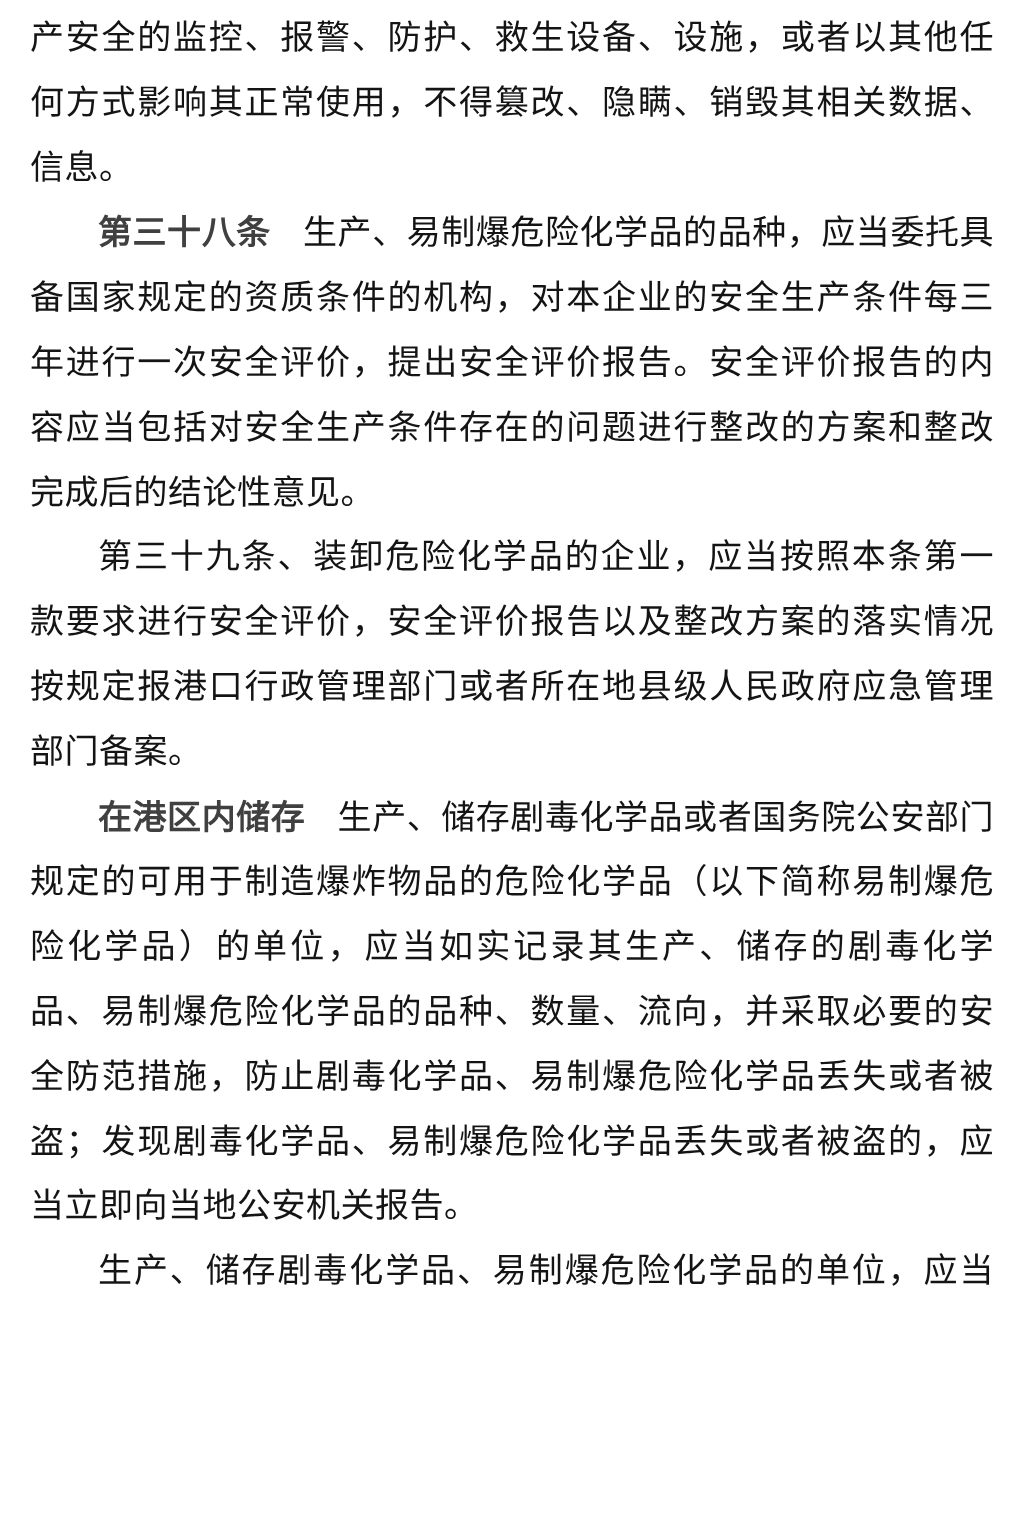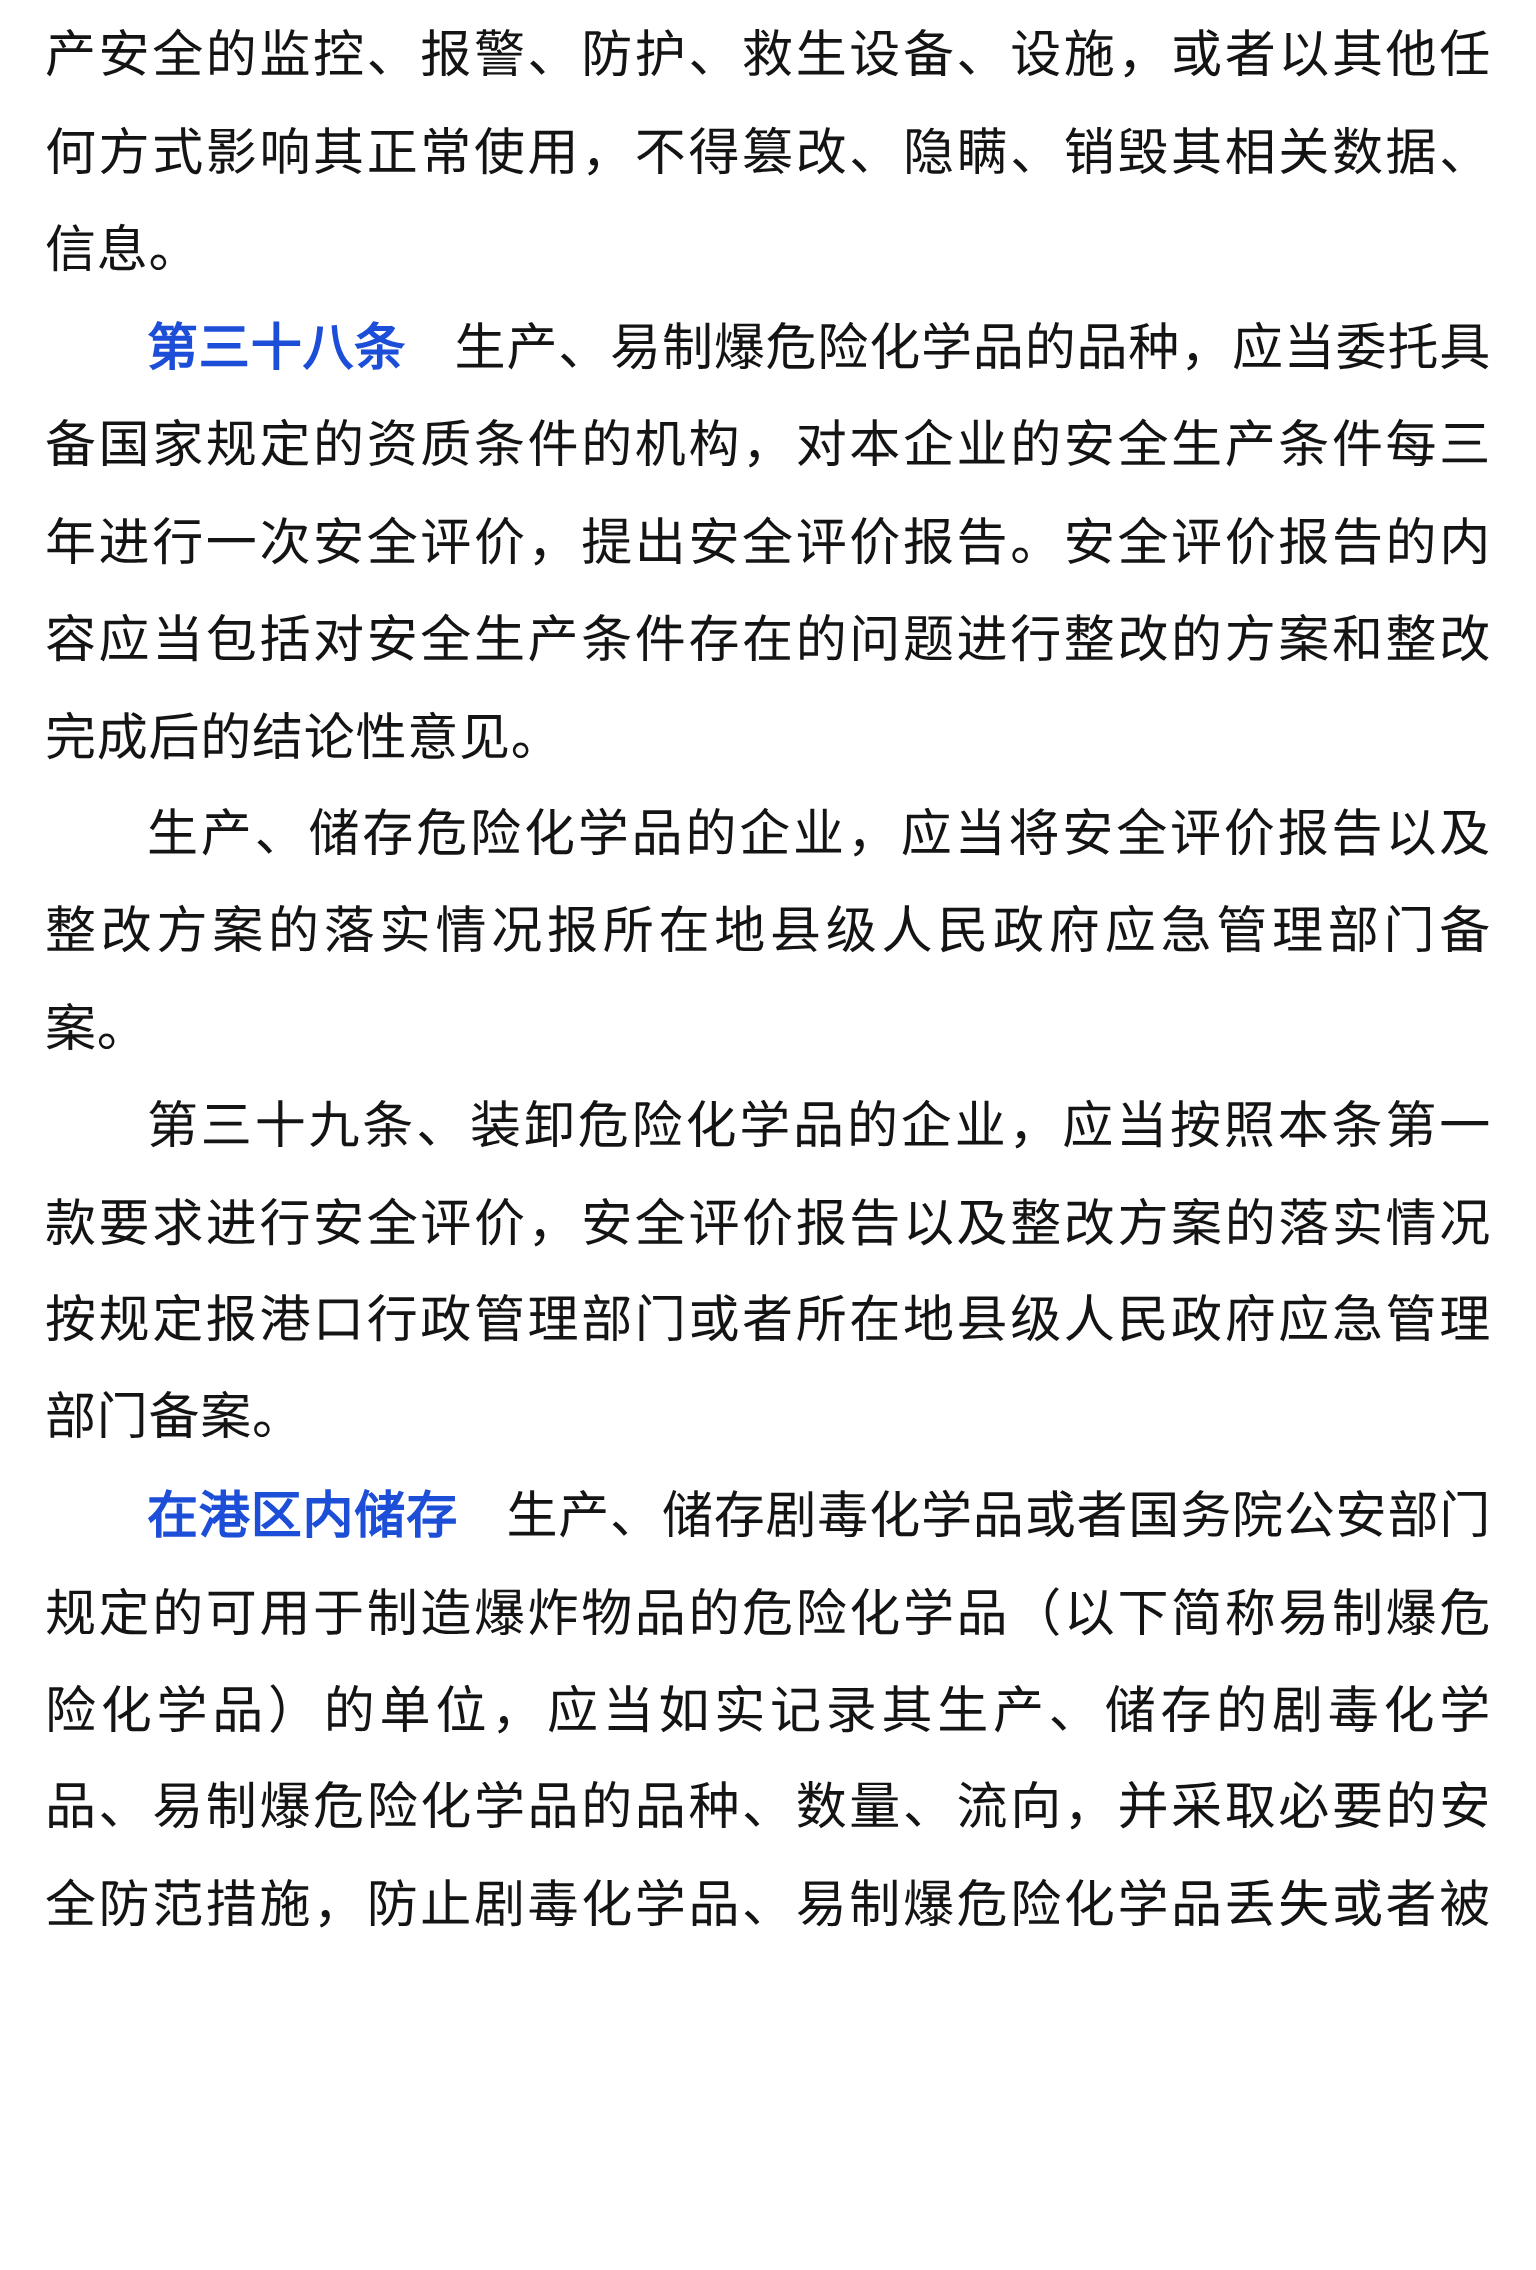--- a/index.html
+++ b/index.html
@@ -30,21 +30,21 @@
     margin: 0;
     text-indent: 2em;
   }
   .para.no-indent {
     text-indent: 0;
   }
   .article-heading {
     font-weight: 700;
     font-family: "Liberation Sans", "DejaVu Sans", sans-serif;
     margin-right: 0.95em;
-    color: #1d4ed8;
+    color: #404040;
   }
   .footer {
     position: absolute;
     top: 1448px;
     right: 30px;
     display: flex;
     align-items: center;
     gap: 18px;
     font-size: 31px;
     line-height: 38px;
@@ -63,21 +63,20 @@
 <body>
 
 <div class="page">
 
   <div class="text-block">
 
     <p class="para no-indent"><span>产安全的监控、报警、防护、救生设备、设施，或者以其他任何方式影响其正常使用，不得篡改、隐瞒、销毁其相关数据、信息。</span></p>
 
     <p class="para"><span class="article-heading">第三十八条</span><span>生产、易制爆危险化学品的品种，应当委托具备国家规定的资质条件的机构，对本企业的安全生产条件每三年进行一次安全评价，提出安全评价报告。安全评价报告的内容应当包括对安全生产条件存在的问题进行整改的方案和整改完成后的结论性意见。</span></p>
 
-    <p class="para"><span>生产、储存危险化学品的企业，应当将安全评价报告以及整改方案的落实情况报所在地县级人民政府应急管理部门备案。</span></p>
 
     <p class="para"><span>第三十九条、装卸危险化学品的企业，应当按照本条第一款要求进行安全评价，安全评价报告以及整改方案的落实情况按规定报港口行政管理部门或者所在地县级人民政府应急管理部门备案。</span></p>
 
     <p class="para"><span class="article-heading">在港区内储存</span><span>生产、储存剧毒化学品或者国务院公安部门规定的可用于制造爆炸物品的危险化学品（以下简称易制爆危险化学品）的单位，应当如实记录其生产、储存的剧毒化学品、易制爆危险化学品的品种、数量、流向，并采取必要的安全防范措施，防止剧毒化学品、易制爆危险化学品丢失或者被盗；发现剧毒化学品、易制爆危险化学品丢失或者被盗的，应当立即向当地公安机关报告。</span></p>
 
     <p class="para"><span>生产、储存剧毒化学品、易制爆危险化学品的单位，应当设</span></p>
 
   </div>
 
   <div class="footer">

